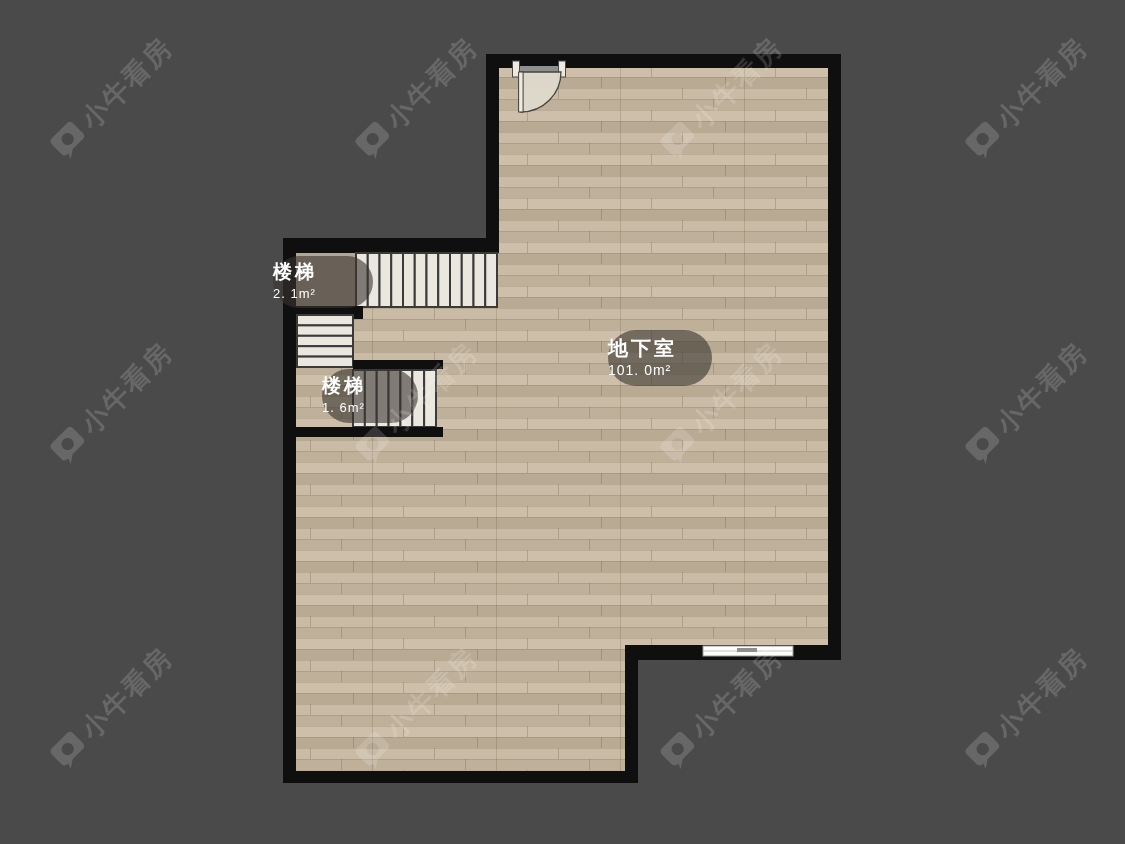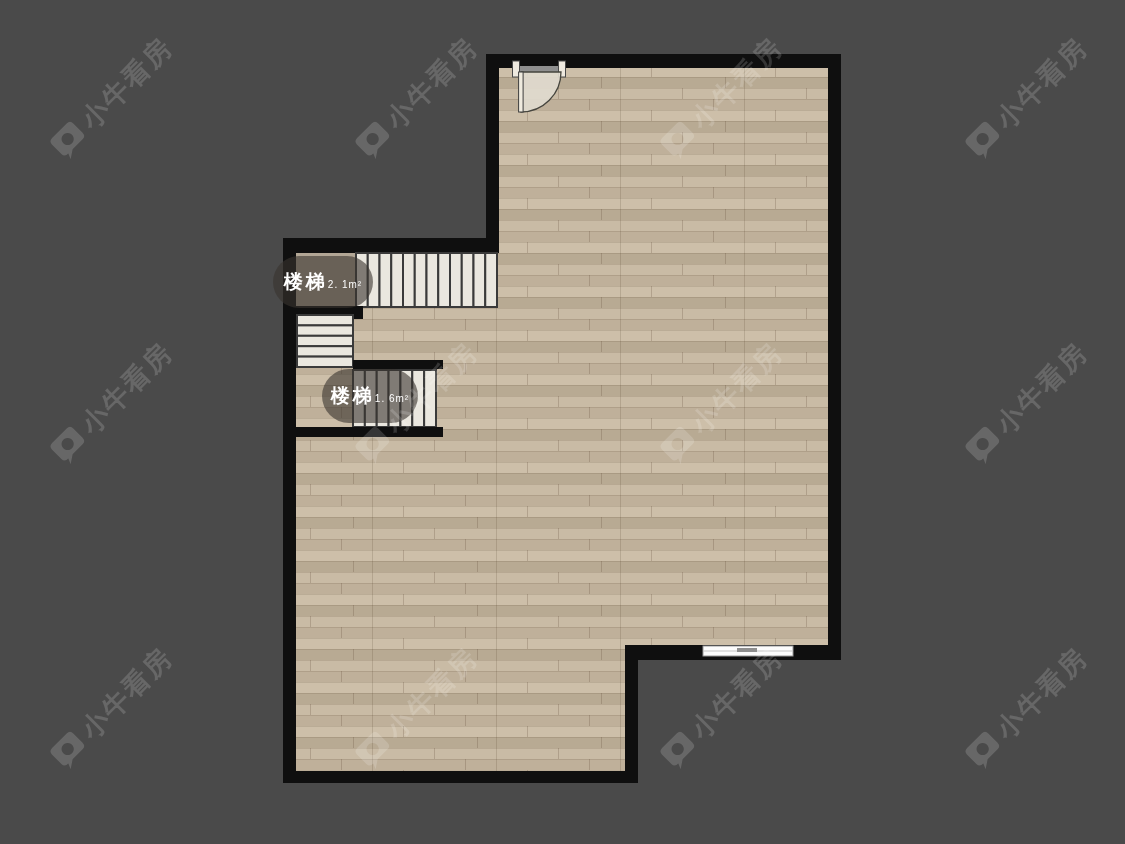--- a/index.html
+++ b/index.html
@@ -7,29 +7,29 @@
     position:relative;
     width:1125px;height:844px;
     background:var(--bg,#4a4a4a);
     overflow:hidden;
     font-family:"Liberation Sans",sans-serif;
   }
   .plan{position:absolute;left:0;top:0;}
   .tread{fill:var(--tread,#eae7df);stroke:var(--tread-border,#3a3a3a);stroke-width:2;}
   .wallseg{fill:var(--wall,#0f0f0f);}
   .room-label{
-    position:absolute;display:flex;
-    align-items:center;justify-content:center;
+    position:absolute;display:flex;flex-direction:column;
+    align-items:flex-start;justify-content:center;
     background:var(--label-bg,rgba(56,52,46,.6));
     border-radius:30px;color:var(--label-text,#fff);
     text-align:center;line-height:1.1;z-index:3;
   }
   .room-name{font-size:19px;font-weight:bold;letter-spacing:3px;}
   .room-label.main .room-name{font-size:20px;}
-  .room-area{font-size:10px;margin-top:4px;letter-spacing:1px;}
+  .room-area{font-size:13px;margin-top:4px;letter-spacing:1px;}
   .room-label.main .room-area{font-size:14px;}
   #wm-layer{position:absolute;left:0;top:0;width:100%;height:100%;z-index:5;pointer-events:none;}
   .wm{
     position:absolute;display:flex;align-items:center;gap:7px;
     color:var(--wm,rgba(255,255,255,.16));
     font-size:27px;font-weight:bold;letter-spacing:2px;
     transform:rotate(-45deg);transform-origin:left center;
     white-space:nowrap;
   }
   .wm-icon{width:32px;height:30px;fill:currentColor;flex:none;}
@@ -111,20 +111,24 @@
   <div class="room-label" style="left:273px;top:256px;width:100px;height:52px">
     <span class="room-name">楼梯</span>
     <span class="room-area">2. 1m²</span>
   </div>
 
   <div class="room-label" style="left:322px;top:369px;width:96px;height:54px">
     <span class="room-name">楼梯</span>
     <span class="room-area">1. 6m²</span>
   </div>
 
+  <div class="room-label main" style="left:608px;top:330px;width:104px;height:56px">
+    <span class="room-name">地下室</span>
+    <span class="room-area">101. 0m²</span>
+  </div>
 
   <div id="wm-layer">
       <div class="wm" style="left: 58px; top: 134px;">
         <svg class="wm-icon" viewBox="0 0 34 32">
           <path fill-rule="evenodd" d="M6,1 H28 Q33,1 33,6 V20 Q33,25 28,25 H13 L4,31 L6.5,25 Q1,25 1,20 V6 Q1,1 6,1 Z M17,7 a6.5,6.5 0 1 0 0.01,0 Z"></path>
         </svg>
         <span class="wm-text">小牛看房</span>
       </div>
       <div class="wm" style="left: 363px; top: 134px;">
         <svg class="wm-icon" viewBox="0 0 34 32">

